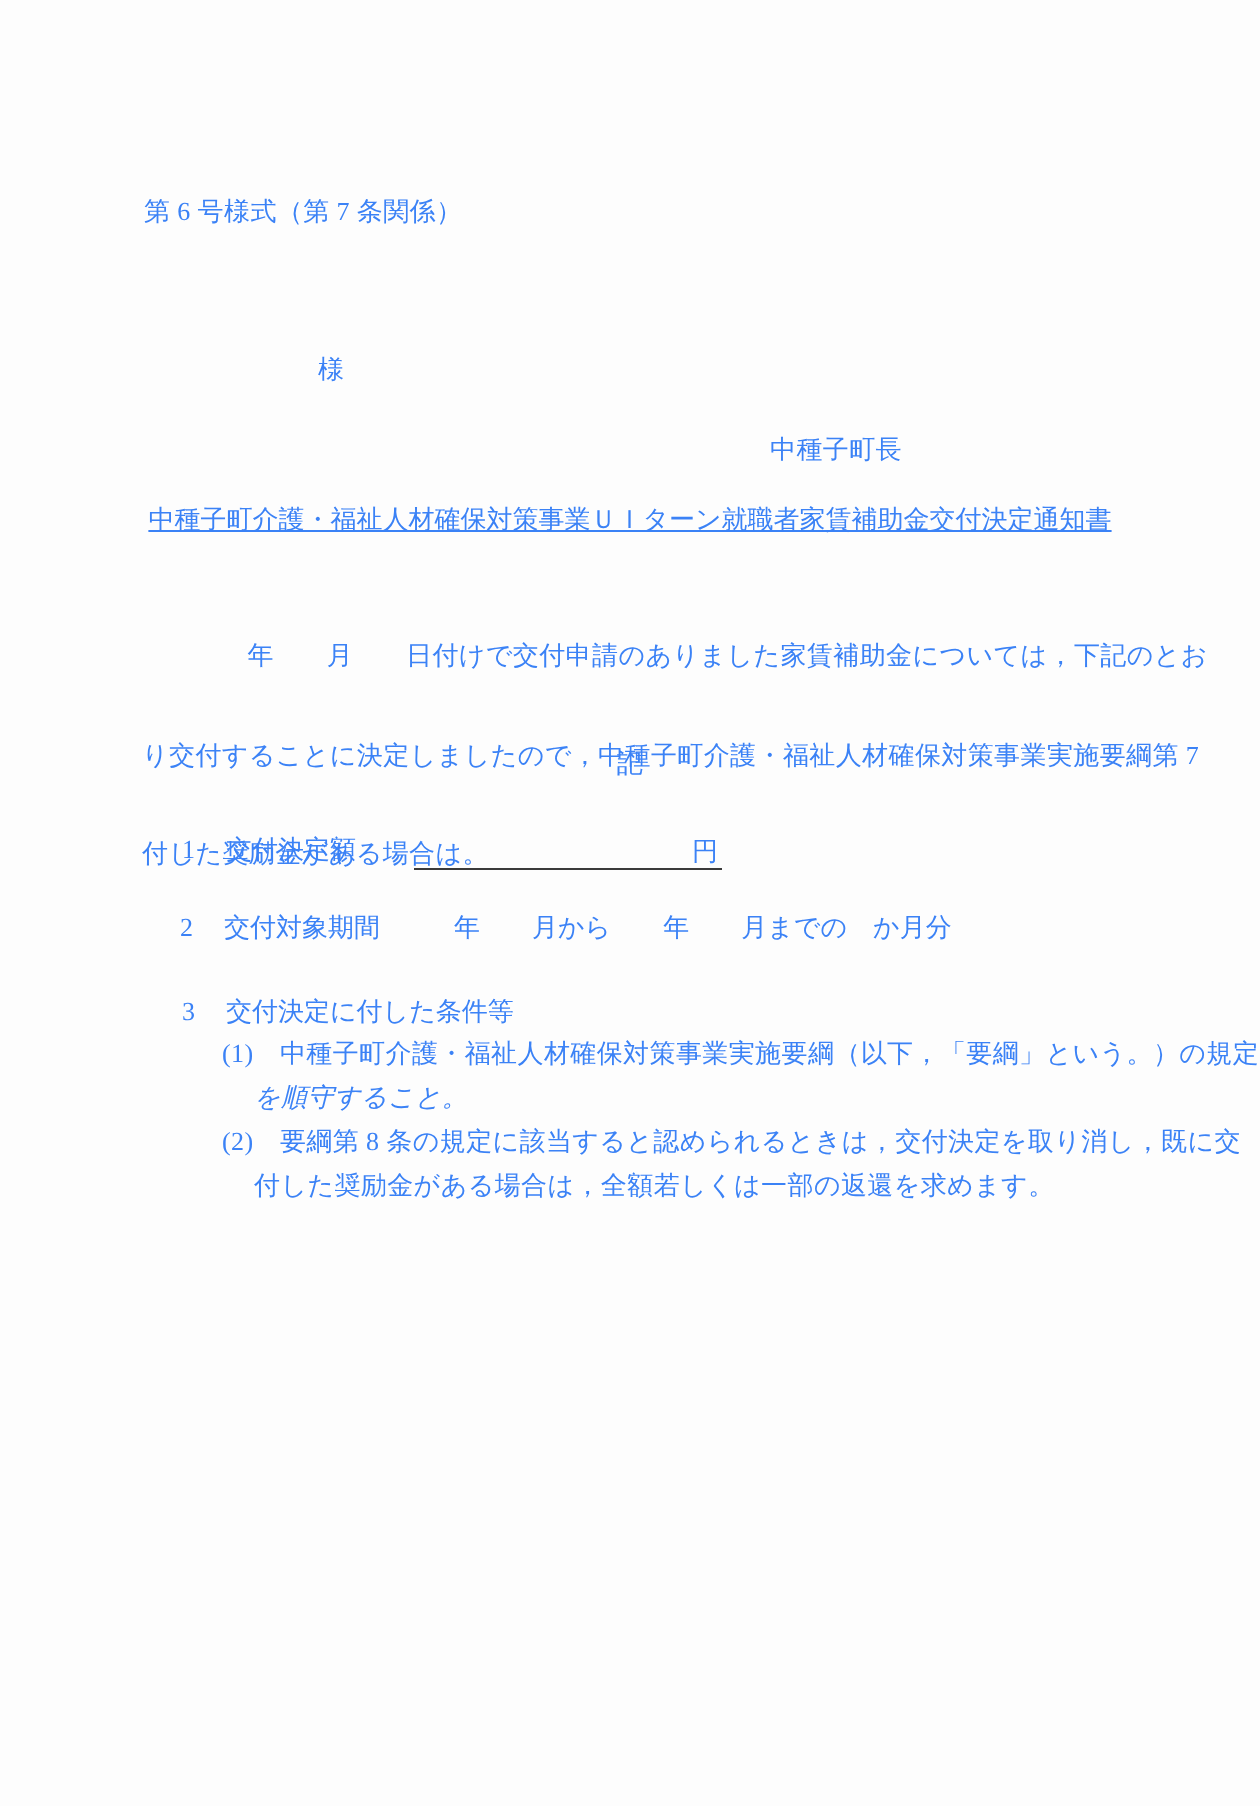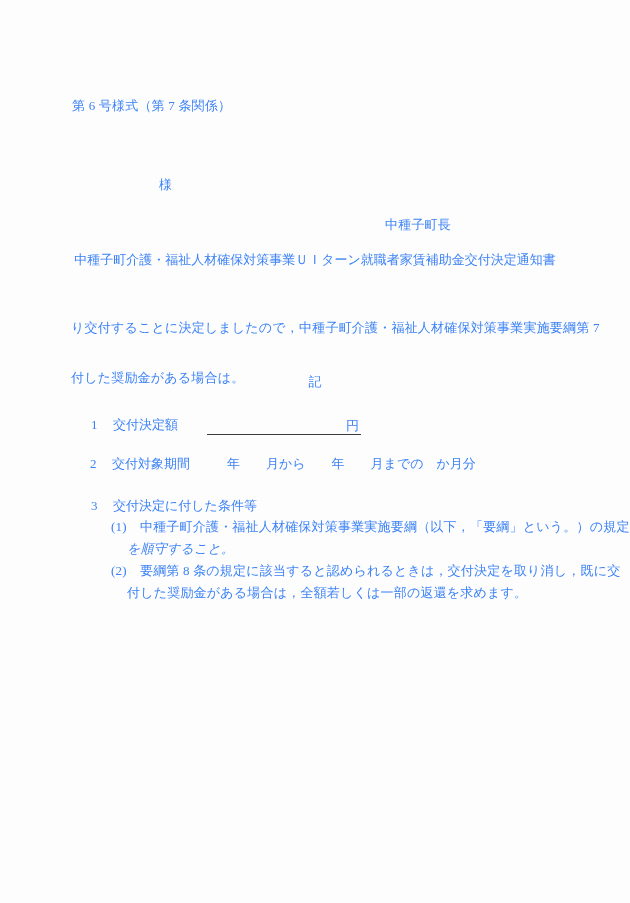--- a/index.html
+++ b/index.html
@@ -19,21 +19,21 @@
     font-size: 13px;
     line-height: 13px;
     white-space: pre;
     letter-spacing: 0.2px;
   }
   .form-label { left: 72px; top: 99px; }
   .number-block { right: 69px; top: 122px; text-align: right; }
   .number-block .nline { margin-bottom: 10px; white-space: pre; }
   .addressee { left: 159px; top: 178px; }
   .sender { left: 385px; top: 218px; }
-  .doc-title { left: 0; top: 253px; width: 630px; text-align: center; letter-spacing: 0; }
+  .doc-title { left: 0; top: 253px; width: 630px; text-align: center; letter-spacing: 0; text-decoration: underline; }
   .body-par { left: 71px; top: 295px; }
   .body-par .bline { margin-bottom: 10.5px; white-space: pre; }
   .ki { left: 0; top: 375px; width: 630px; text-align: center; }
   .item-num { position: absolute; font-size: 13px; line-height: 13px; }
   .item-label { position: absolute; font-size: 13px; line-height: 13px; white-space: pre; }
   .item1-num { left: 91px; top: 418px; }
   .item1-label { left: 113px; top: 418px; }
   .amount-blank {
     position: absolute;
     left: 207px; top: 418px;
@@ -61,20 +61,21 @@
   <div class="t form-label">第 6 号様式（第 7 条関係）</div>
 
 
   <div class="t addressee">様</div>
 
   <div class="t sender">中種子町長</div>
 
   <div class="t doc-title">中種子町介護・福祉人材確保対策事業ＵＩターン就職者家賃補助金交付決定通知書</div>
 
   <div class="t body-par">
+    <div class="bline">　　　　年　　月　　日付けで交付申請のありました家賃補助金については，下記のとお</div>
     <div class="bline">り交付することに決定しましたので，中種子町介護・福祉人材確保対策事業実施要綱第 7</div>
     <div class="bline">付した奨励金がある場合は。</div>
   </div>
 
   <div class="t ki">記</div>
 
   <div class="item-num item1-num">1</div>
   <div class="item-label item1-label">交付決定額</div>
   <div class="amount-blank">
     <span>円</span>

